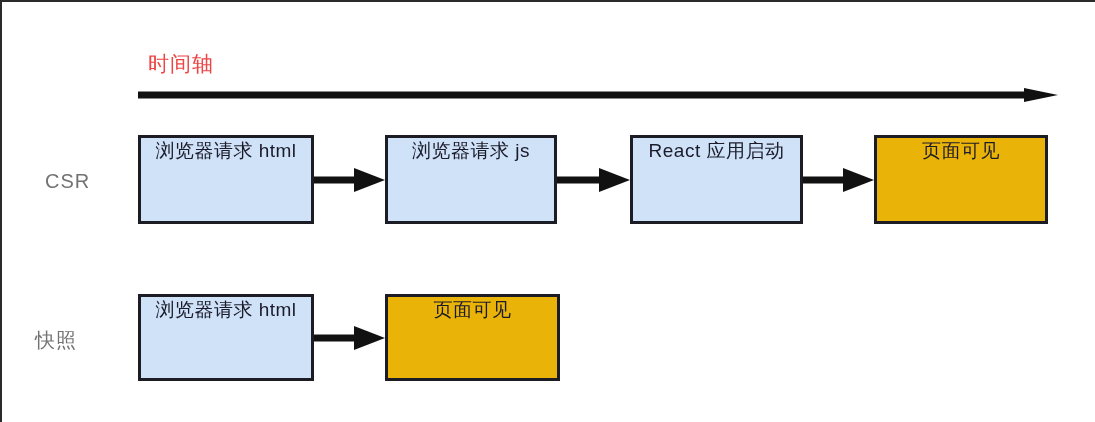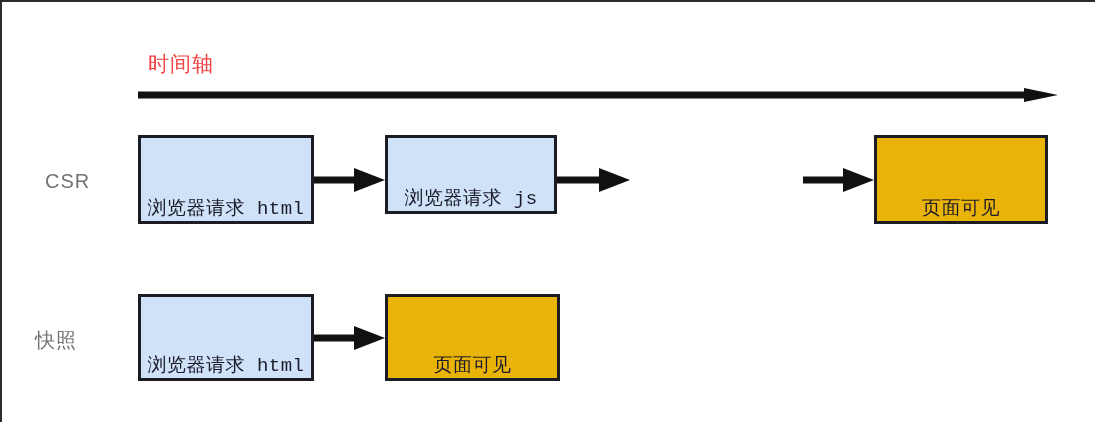--- a/index.html
+++ b/index.html
@@ -45,27 +45,26 @@
     text-align: left;
   }
   .row-label.csr  { left: 43px; top: 168px; }
   .row-label.snap { left: 33px; top: 325px; }
 
   .node {
     position: absolute;
     box-sizing: border-box;
     border: 3px solid #1c1c24;
     display: flex;
-    align-items: flex-end;
+    align-items: flex-start;
     justify-content: center;
     font-size: 19px;
     color: #1b1b2a;
     letter-spacing: 0.5px;
     white-space: nowrap;
-    font-family: Liberation Mono, monospace;
   }
   .node.blue { background: #cfe2f8; }
   .node.pink { background: #eab308; }
 
   .connector {
     position: absolute;
     height: 26px;
   }
   .connector svg { display: block; }
 </style>
@@ -89,31 +88,34 @@
     <span>浏览器请求 html</span>
   </div>
 
   <div class="connector" style="left:312px; top:165px; width:71px;">
     <svg width="71" height="26" viewBox="0 0 71 26">
       <line x1="0" y1="13" x2="46" y2="13" stroke="#111111" stroke-width="7"></line>
       <polygon points="40,1 71,13 40,25" fill="#111111"></polygon>
     </svg>
   </div>
 
-  <div class="node blue" style="left:383px; top:133px; width:172px; height:79px;">
+  <div class="node blue" style="left:383px; top:133px; width:172px; height:89px;">
     <span>浏览器请求 js</span>
   </div>
 
   <div class="connector" style="left:555px; top:165px; width:73px;">
     <svg width="73" height="26" viewBox="0 0 73 26">
       <line x1="0" y1="13" x2="48" y2="13" stroke="#111111" stroke-width="7"></line>
       <polygon points="42,1 73,13 42,25" fill="#111111"></polygon>
     </svg>
   </div>
 
+  <div class="node blue" style="left:628px; top:133px; width:173px; height:89px;">
+    <span>React 应用启动</span>
+  </div>
 
   <div class="connector" style="left:801px; top:165px; width:71px;">
     <svg width="71" height="26" viewBox="0 0 71 26">
       <line x1="0" y1="13" x2="46" y2="13" stroke="#111111" stroke-width="7"></line>
       <polygon points="40,1 71,13 40,25" fill="#111111"></polygon>
     </svg>
   </div>
 
   <div class="node pink" style="left:872px; top:133px; width:174px; height:89px;">
     <span>页面可见</span>

